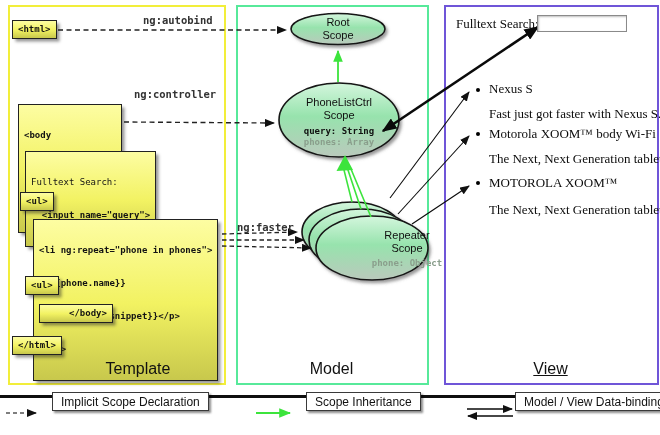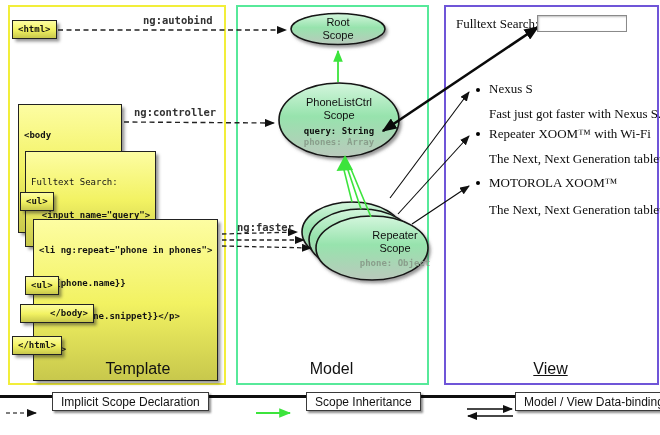--- a/index.html
+++ b/index.html
@@ -113,55 +113,55 @@
 
   <div class="codebox" style="left:33px;top:219px;">
     <div>&lt;li ng:repeat="phone in phones"&gt;</div>
     <div>  {{phone.name}}</div>
     <div>  &lt;p&gt;{{phone.snippet}}&lt;/p&gt;</div>
     <div>&lt;/li&gt;</div>
   </div>
 
   <div class="codebox" style="left:25px;top:276px;"><span>&lt;ul&gt;</span></div>
 
-  <div class="codebox" style="left:20px;top:304px;padding-left:29px;"><span>&lt;/body&gt;</span></div>
+  <div class="codebox" style="left:39px;top:304px;padding-left:29px;"><span>&lt;/body&gt;</span></div>
 
   <div class="codebox" style="left:12px;top:336px;"><span>&lt;/html&gt;</span></div>
 
   <div class="nglabel" style="left:143px;top:14px;">ng:autobind</div>
-  <div class="nglabel" style="left:134px;top:106px;">ng:controller</div>
+  <div class="nglabel" style="left:134px;top:88px;">ng:controller</div>
   <div class="nglabel" style="left:237px;top:221px;">ng:faster</div>
 
   <div class="scope-text" style="left:294px;top:16px;width:88px;">
     <div>Root</div>
     <div>Scope</div>
   </div>
 
   <div class="scope-text" style="left:279px;top:96px;width:120px;">
     <div>PhoneListCtrl</div>
     <div>Scope</div>
     <div class="scope-prop prop-black" style="margin-top:5px;">query: String</div>
     <div class="scope-prop prop-gray">phones: Array</div>
   </div>
 
-  <div class="scope-text" style="left:317px;top:229px;width:112px;padding-left:22px;">
+  <div class="scope-text" style="left:329px;top:229px;width:112px;padding-left:22px;">
     <div>Repeater</div>
     <div>Scope</div>
     <div class="scope-prop prop-gray" style="margin-top:4px;">phone: Object</div>
   </div>
 
   <div class="view-serif" style="left:456px;top:16px;">Fulltext Search:</div>
   <input id="search-input" type="text" value="" style="">
 
   <span class="bullet" style="left:476px;top:88px;"></span>
   <div class="view-serif" style="left:489px;top:81px;">Nexus S</div>
   <div class="view-serif" style="left:489px;top:106px;">Fast just got faster with Nexus S.</div>
 
   <span class="bullet" style="left:476px;top:132px;"></span>
-  <div class="view-serif" style="left:489px;top:126px;">Repeater XOOM™  with Wi-Fi</div>
+  <div class="view-serif" style="left:489px;top:126px;">Motorola XOOM™  body Wi-Fi</div>
   <div class="view-serif" style="left:489px;top:151px;">The Next, Next Generation tablet.</div>
 
   <span class="bullet" style="left:476px;top:181px;"></span>
   <div class="view-serif" style="left:489px;top:175px;">MOTOROLA XOOM™</div>
   <div class="view-serif" style="left:489px;top:202px;">The Next, Next Generation tablet.</div>
 
   <div class="col-title" style="left:8px;top:360px;width:260px;">Template</div>
   <div class="col-title" style="left:236px;top:360px;width:191px;">Model</div>
   <div class="col-title" style="left:444px;top:360px;width:213px;text-decoration:underline;">View</div>
 

